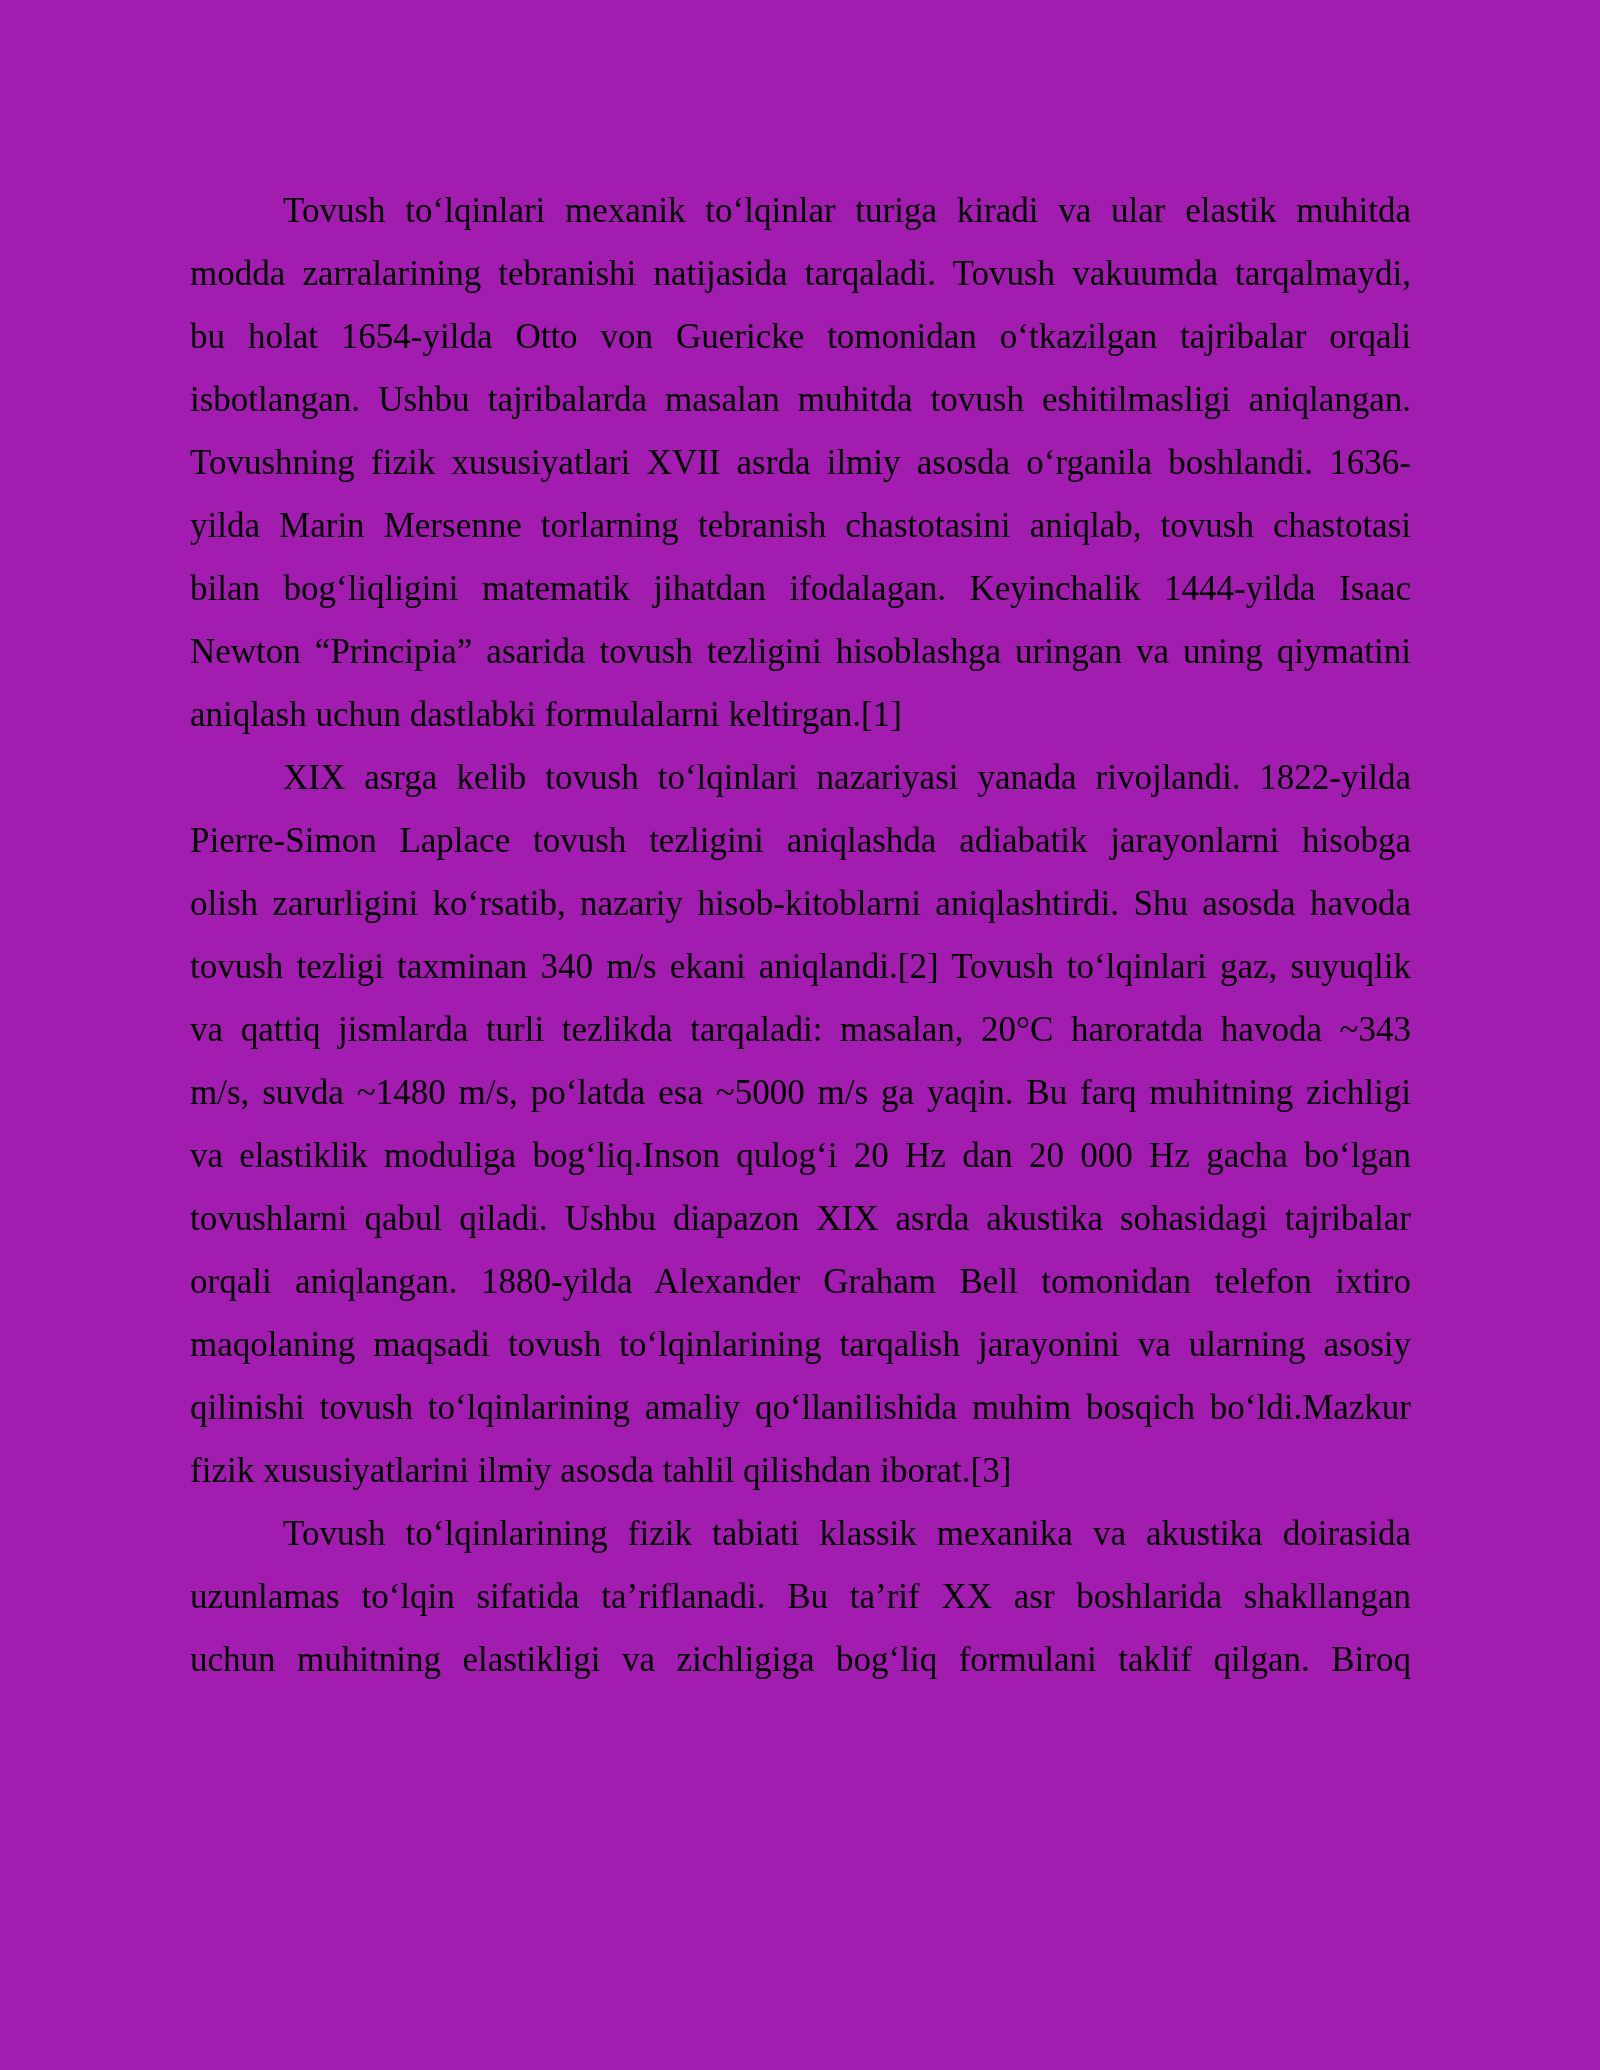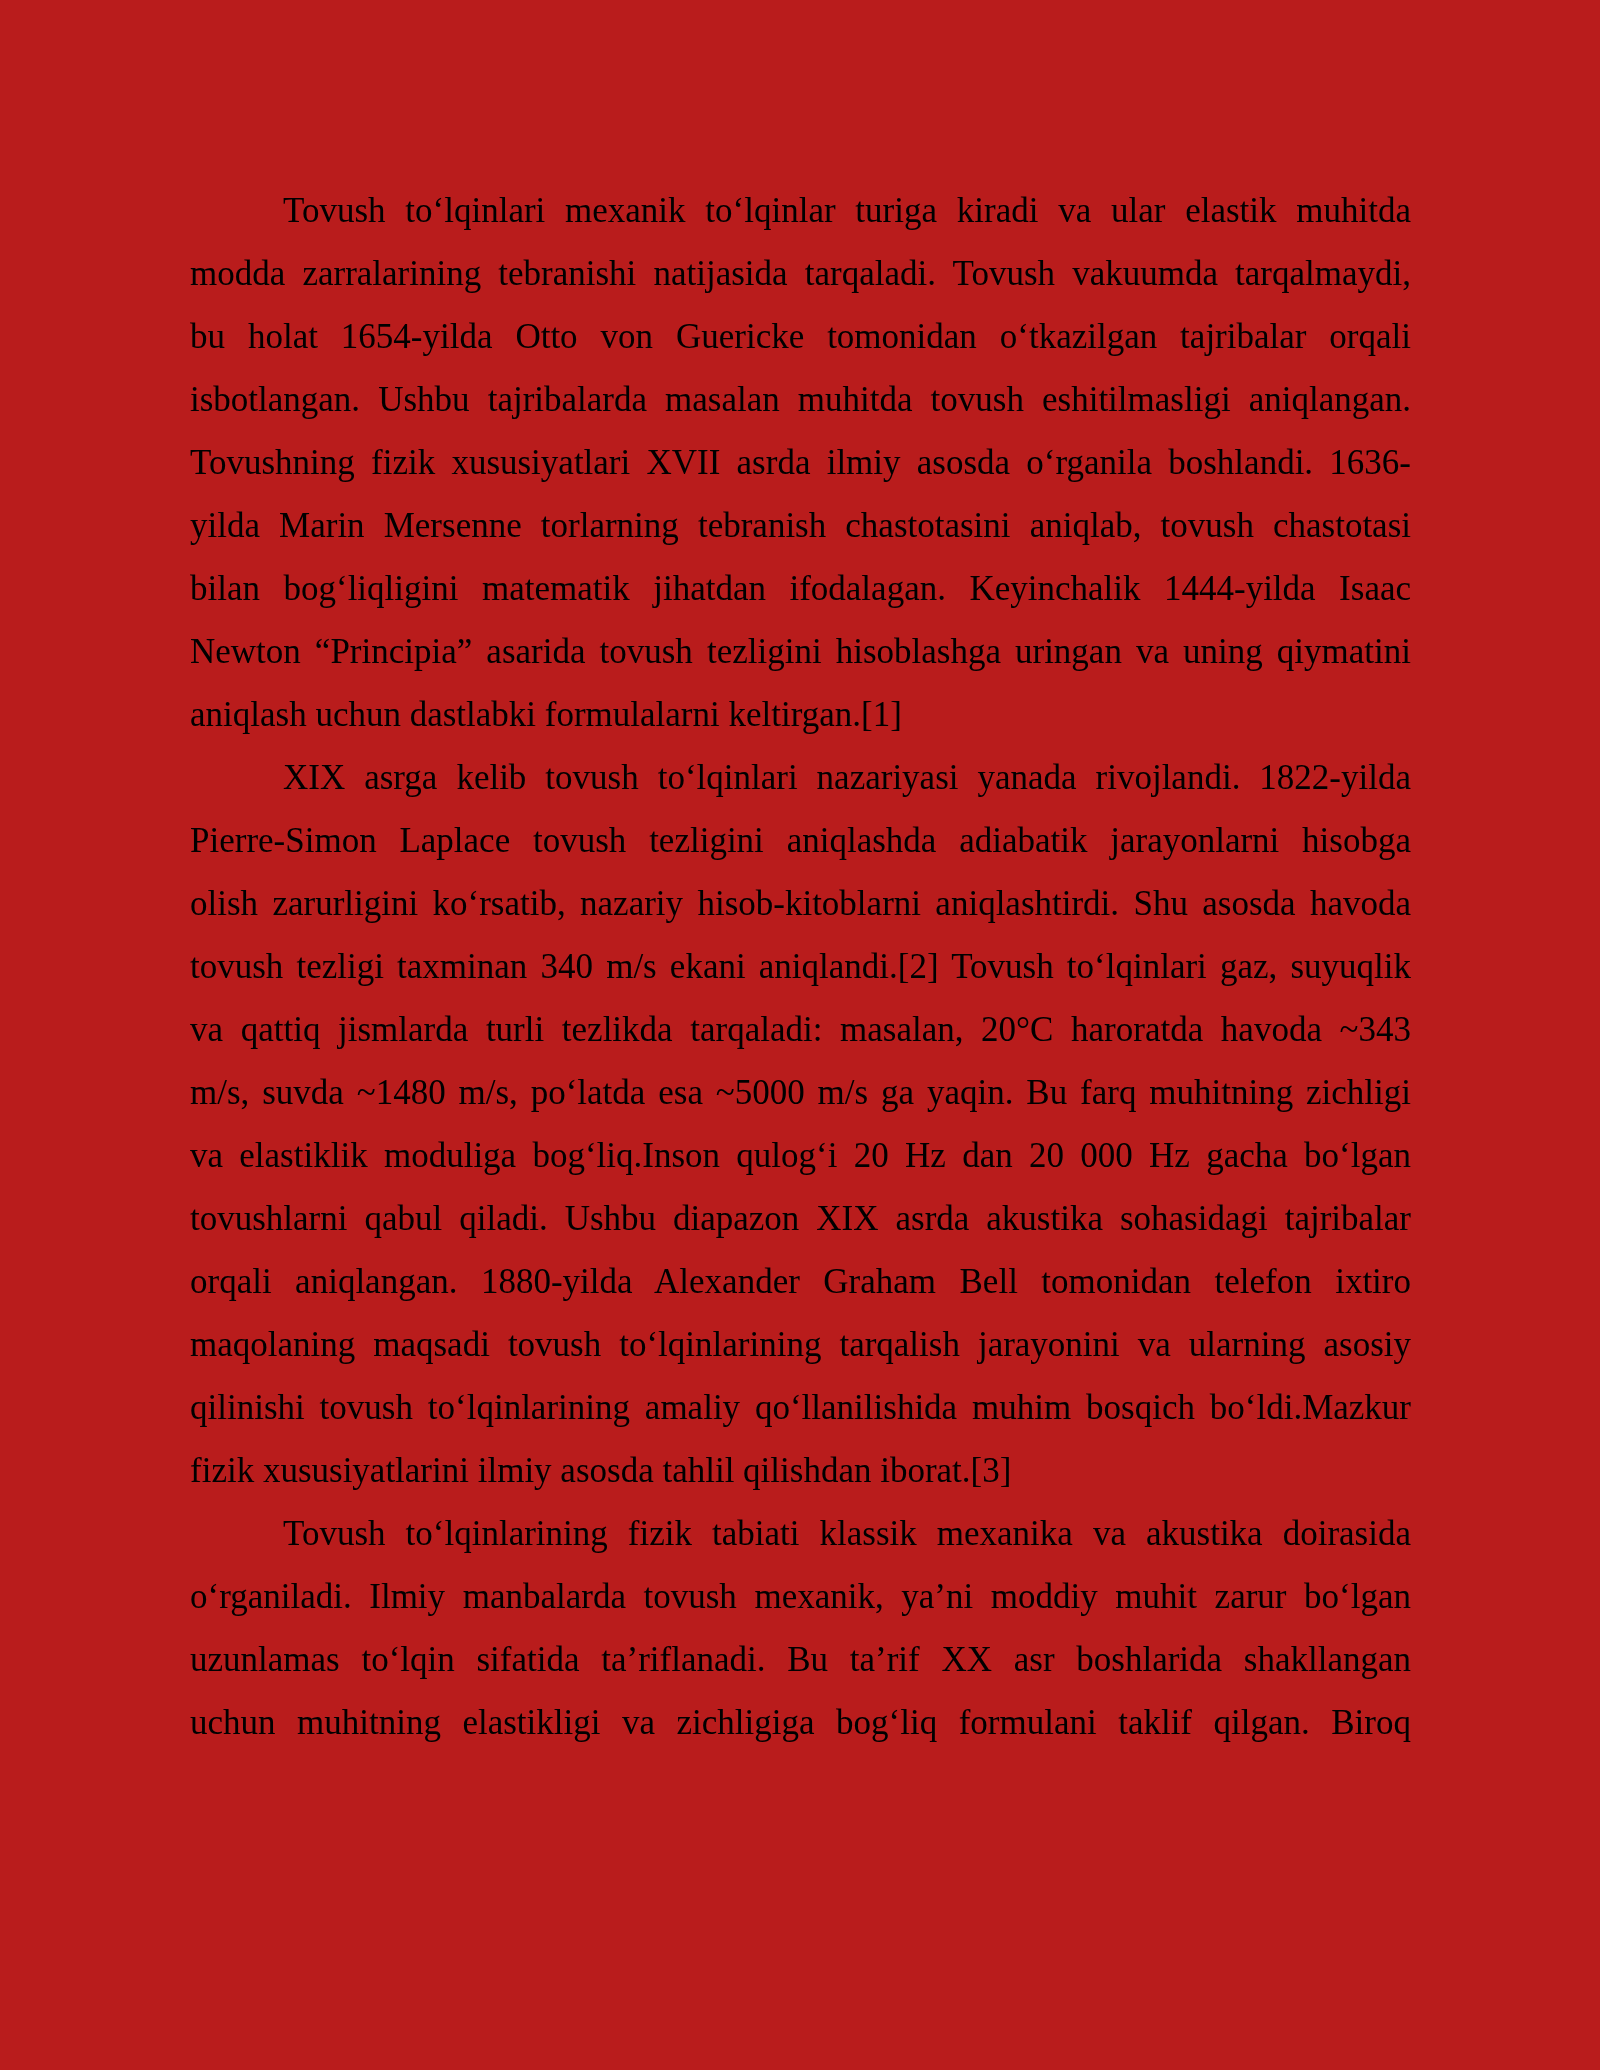--- a/index.html
+++ b/index.html
@@ -4,21 +4,21 @@
 <style>
   html, body {
     margin: 0;
     padding: 0;
     background: #ffffff;
   }
   .page {
     position: relative;
     width: 1600px;
     height: 2070px;
-    background: #b91c1c;
+    background: #a21caf;
     overflow: hidden;
     font-family: "Liberation Serif", serif;
     color: #000000;
   }
   .text-block {
     position: absolute;
     left: 190px;
     top: 179px;
     width: 1221px;
   }
@@ -70,18 +70,17 @@
         <div class="line">m/s, suvda ~1480 m/s, po‘latda esa ~5000 m/s ga yaqin. Bu farq muhitning zichligi</div>
         <div class="line">va elastiklik moduliga bog‘liq.Inson qulog‘i 20 Hz dan 20 000 Hz gacha bo‘lgan</div>
         <div class="line">tovushlarni qabul qiladi. Ushbu diapazon  XIX asrda akustika sohasidagi tajribalar</div>
         <div class="line">orqali aniqlangan. 1880-yilda Alexander Graham Bell tomonidan telefon ixtiro</div>
         <div class="line">maqolaning maqsadi tovush to‘lqinlarining tarqalish jarayonini va ularning asosiy</div>
         <div class="line">qilinishi tovush to‘lqinlarining amaliy qo‘llanilishida muhim bosqich bo‘ldi.Mazkur</div>
         <div class="line para-end">fizik xususiyatlarini ilmiy asosda tahlil qilishdan iborat.[3]</div>
       </div>
       <div class="paragraph">
         <div class="line first">Tovush to‘lqinlarining fizik tabiati klassik mexanika va akustika doirasida</div>
-        <div class="line">o‘rganiladi. Ilmiy manbalarda tovush mexanik, ya’ni moddiy muhit zarur bo‘lgan</div>
         <div class="line">uzunlamas to‘lqin sifatida ta’riflanadi. Bu ta’rif XX asr boshlarida shakllangan</div>
         <div class="line">uchun muhitning elastikligi va zichligiga bog‘liq formulani taklif qilgan. Biroq</div>
       </div>
     </div>
 </div>
 
 </body></html>

